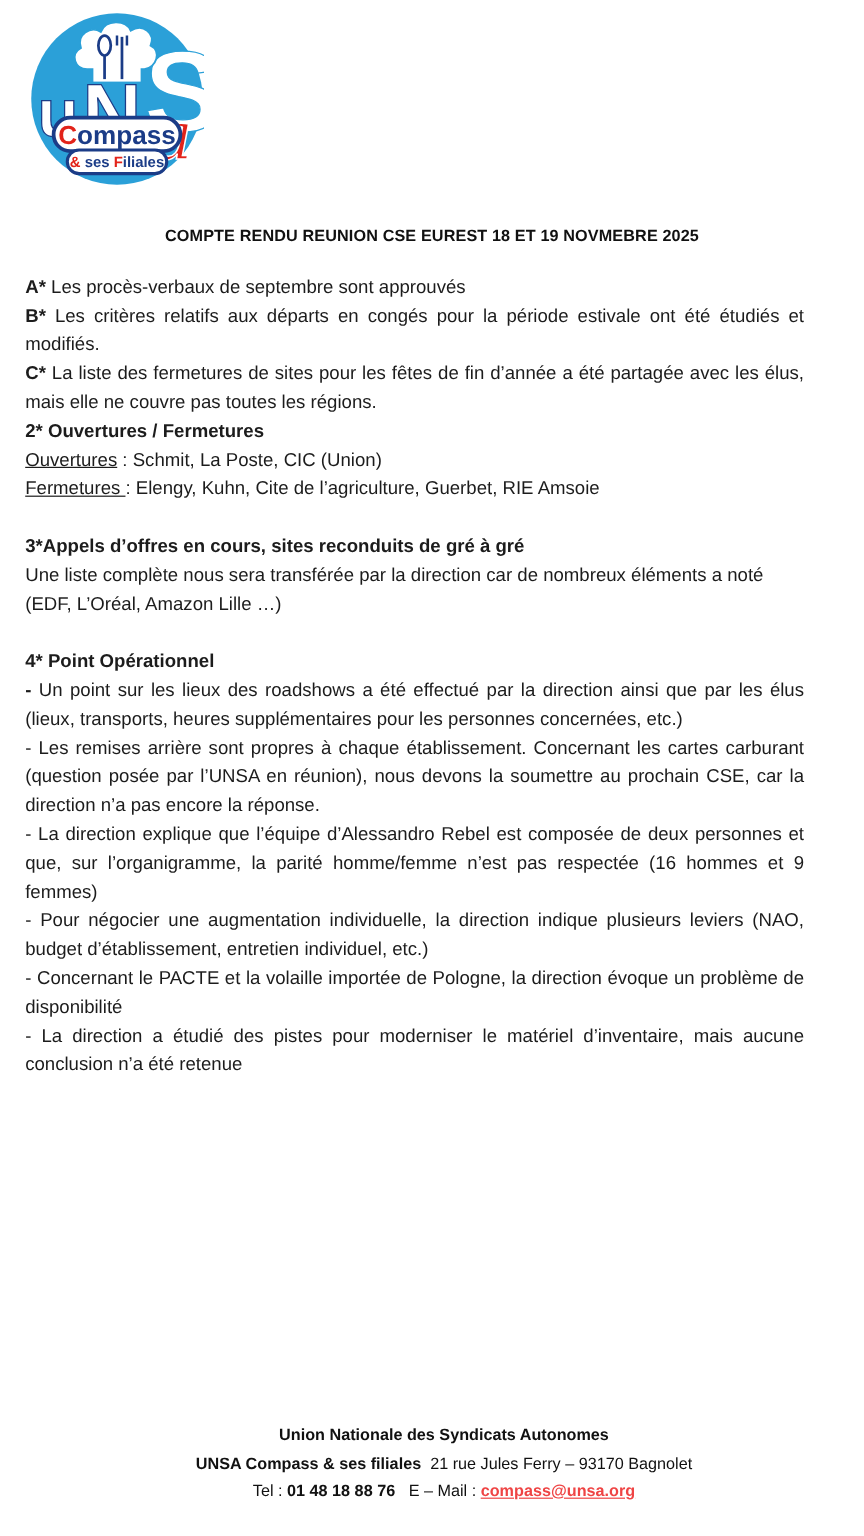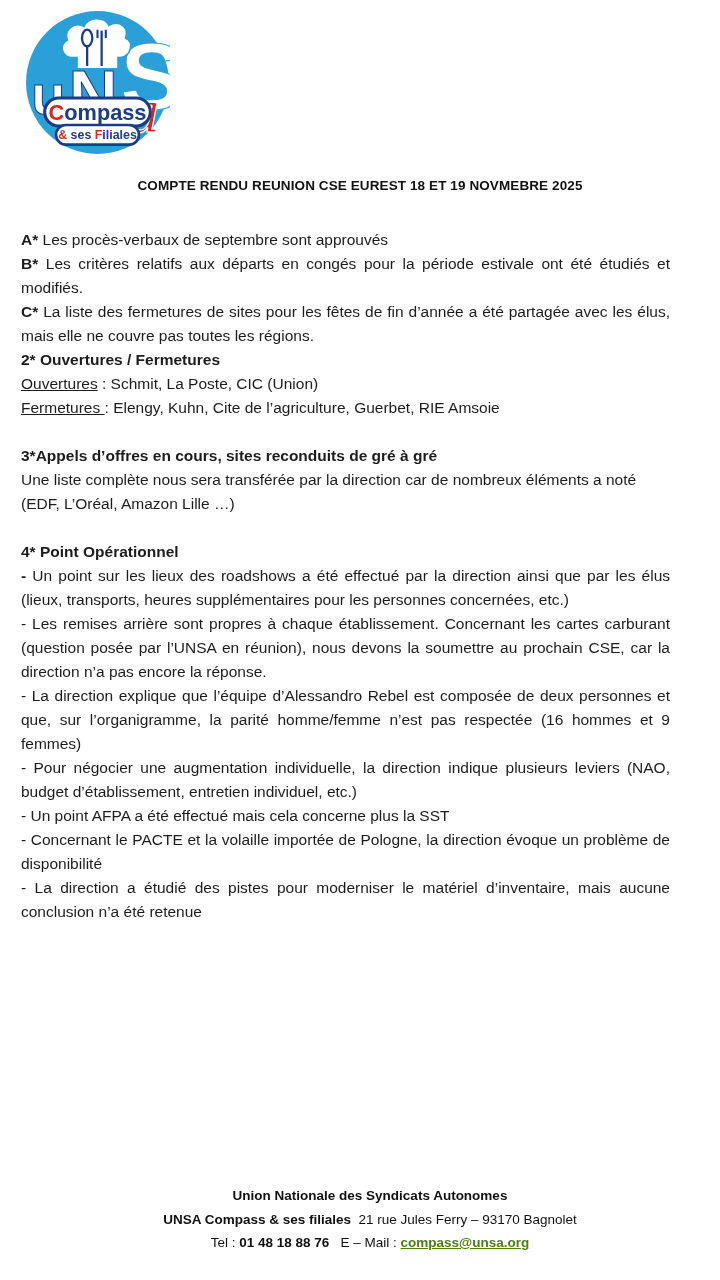--- a/index.html
+++ b/index.html
@@ -3,37 +3,37 @@
 <meta charset="utf-8">
 <style>
   html,body{margin:0;padding:0;background:#ffffff;}
   .page{
     position:relative;width:720px;height:1280px;background:#ffffff;overflow:hidden;
     font-family:"Liberation Sans",sans-serif;color:#1c1c1c;
     -webkit-font-smoothing:antialiased;
   }
   .logo{position:absolute;left:25px;top:10px;width:145px;height:145px;}
   .doc-title{
-    position:absolute;top:178px;left:0;right:0;text-align:center;
+    position:absolute;top:189px;left:0;right:0;text-align:center;
     font-weight:700;font-size:13.5px;letter-spacing:.1px;color:#111;
   }
   .content{
     position:absolute;top:228px;left:21px;width:649px;
     font-size:15.5px;line-height:24px;color:#1c1c1c;
   }
   .content p{margin:0;}
   .blk{margin-bottom:24px;}
   .justify{text-align:justify;text-justify:inter-word;}
   .u{text-decoration:underline;}
   b{font-weight:700;}
   .footer{
     position:absolute;left:0;right:0;top:1184px;text-align:center;
     font-size:13.5px;line-height:23.5px;color:#111;padding-left:20px;
   }
-  .mail{color:#4d7c0f;text-decoration:underline;cursor:pointer;font-weight:700;}
+  .mail{color:#ef4444;text-decoration:underline;cursor:pointer;font-weight:700;}
   svg text{font-family:"Liberation Sans",sans-serif;}
   .a-script{font-family:"DejaVu Serif",serif;}
 </style>
 </head>
 <body>
 
 <div class="page">
 
   <svg class="logo" viewBox="0 0 140 140" aria-hidden="true">
     <circle cx="70" cy="70" r="69" fill="#2BA0D8"></circle>
@@ -92,21 +92,20 @@
       <p class="justify">Une liste complète nous sera transférée par la direction car de nombreux éléments a noté</p>
       <p>(EDF, L’Oréal, Amazon Lille …)</p>
     </div>
 
     <div>
       <p><b>4* Point Opérationnel</b></p>
       <p class="justify"><b>-</b><span> Un point sur les lieux des roadshows a été effectué par la direction ainsi que par les élus (lieux, transports, heures supplémentaires pour les personnes concernées, etc.)</span></p>
       <p class="justify">- Les remises arrière sont propres à chaque établissement. Concernant les cartes carburant (question posée par l’UNSA en réunion), nous devons la soumettre au prochain CSE, car la direction n’a pas encore la réponse.</p>
       <p class="justify">- La direction explique que l’équipe d’Alessandro Rebel est composée de deux personnes et que, sur l’organigramme, la parité homme/femme n’est pas respectée (16 hommes et 9 femmes)</p>
       <p class="justify">- Pour négocier une augmentation individuelle, la direction indique plusieurs leviers (NAO, budget d’établissement, entretien individuel, etc.)</p>
-      <p class="justify">- Un point AFPA a été effectué mais cela concerne plus la SST</p>
       <p class="justify">- Concernant le PACTE et la volaille importée de Pologne, la direction évoque un problème de disponibilité</p>
       <p class="justify">- La direction a étudié des pistes pour moderniser le matériel d’inventaire, mais aucune conclusion n’a été retenue</p>
     </div>
 
   </div>
 
   <div class="footer">
     <div><b>Union Nationale des Syndicats Autonomes</b></div>
     <div><b>UNSA Compass &amp; ses filiales</b><span>&nbsp;&nbsp;21 rue Jules Ferry – 93170 Bagnolet</span></div>
     <div><span>Tel : </span><b>01 48 18 88 76</b><span>&nbsp;&nbsp;&nbsp;E – Mail : </span><a class="mail">compass@unsa.org</a></div>

